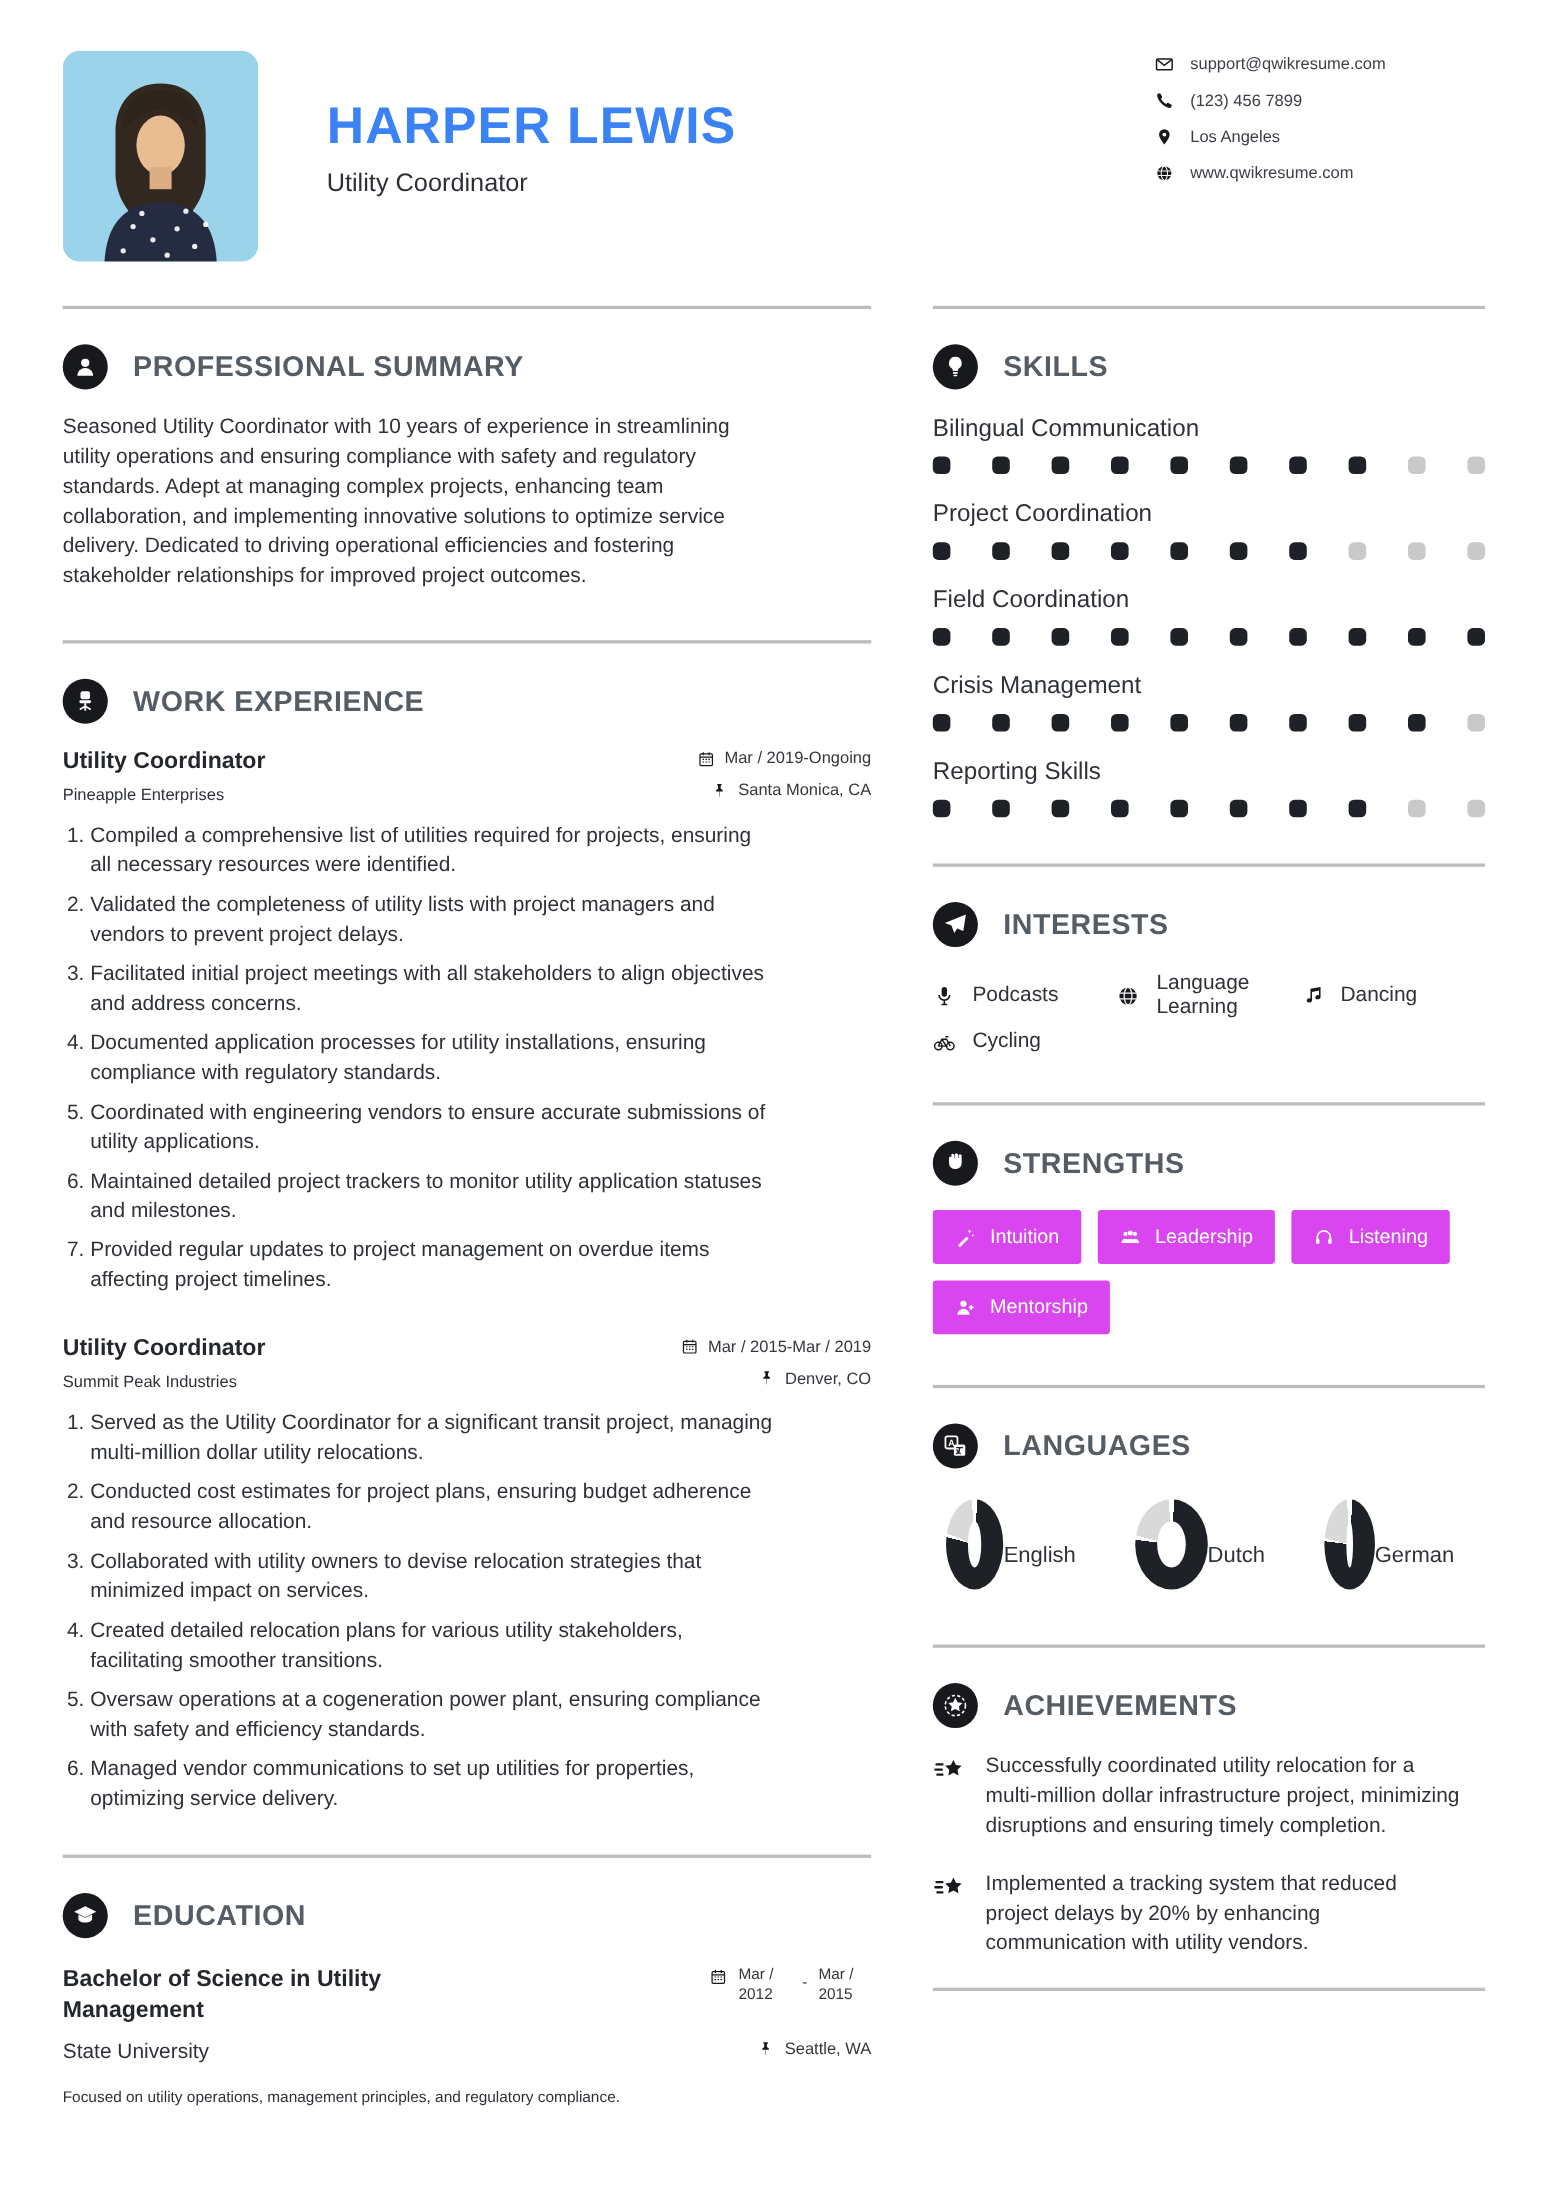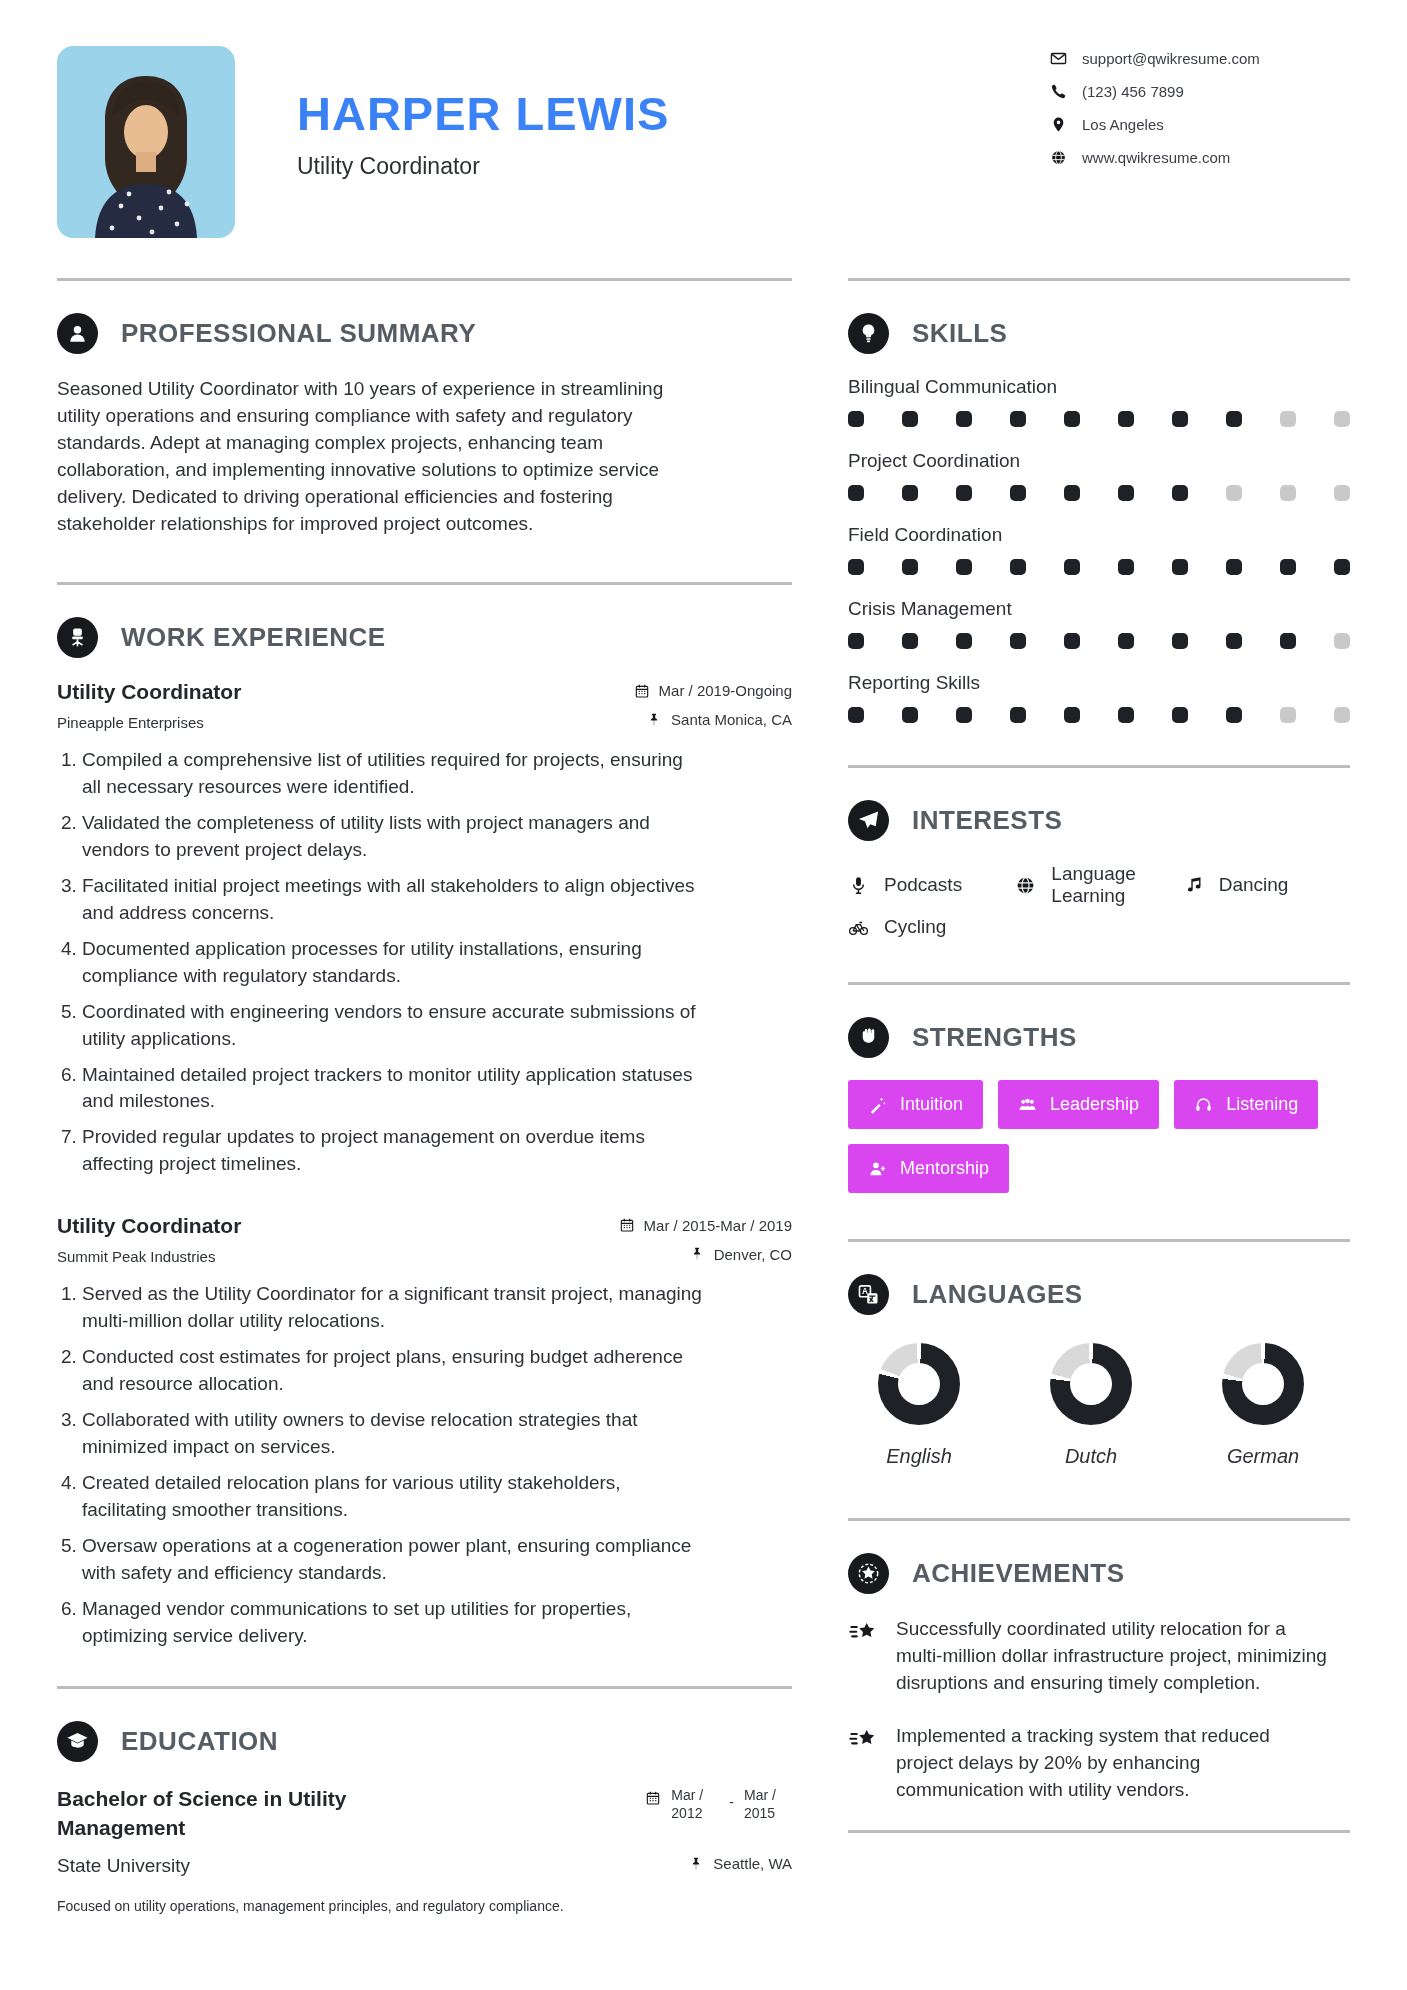--- a/index.html
+++ b/index.html
@@ -50,40 +50,40 @@
   .degree { font-size:21px; font-weight:bold; max-width:340px; line-height:1.4; color:#24272c; }
   .edu-dates { display:flex; gap:10px; font-size:14px; color:#33373c; align-items:flex-start; }
   .edu-dates .icn { width:16px; height:16px; margin-top:4px; color:#17191c; }
   .edu-date { width:48px; line-height:1.3; }
   .edu-sep { margin-top:8px; }
   .school { font-size:19px; margin-top:12px; }
   .edu-desc { font-size:14px; line-height:1.42; margin-top:20px; max-width:645px; }
 
   
   .skill { margin-bottom:23px; }
-  .skill-name { font-size:19px; margin-bottom:13px; }
+  .skill-name { font-size:22px; margin-bottom:13px; }
   .dots { display:flex; justify-content:space-between; }
   .dot { width:16px; height:16px; border-radius:5px; background:#c9c9c9; }
   .dot.filled { background:#1e2126; }
   .sec-block { margin-bottom:42px; }
 
   
   .int-grid { display:grid; grid-template-columns:1fr 1fr 1fr; row-gap:9px; margin-bottom:44px; }
   .int-item { display:flex; align-items:center; gap:15px; font-size:19px; }
   .int-item .icn { width:21px; height:21px; color:#17191c; flex:0 0 auto; }
 
   
   .str-wrap { display:flex; flex-wrap:wrap; gap:15px; margin-bottom:46px; max-width:480px; }
   .badge { display:inline-flex; align-items:center; gap:13px; background:#d946ef; color:#fff;
            font-size:18px; padding:14px 20px; border-radius:3px; }
   .badge .icn { width:19px; height:19px; }
 
   
   .lang-row { display:flex; justify-content:space-between; padding:6px 28px 0 12px; margin-bottom:50px; }
-  .lang { width:118px; display:flex; flex-direction:column; align-items:center;font-style:italic; }
+  .lang { width:118px; display:flex; flex-direction:row; align-items:center; }
   .donut { width:82px; height:82px; border-radius:50%; position:relative; }
   .donut .hole { position:absolute; inset:20px; background:#fff; border-radius:50%; }
   .lang-label { margin-top:20px; font-size:20px; }
 
   
   .ach-item { display:flex; gap:17px; margin-bottom:26px; max-width:480px; }
   .ach-item .icn { width:31px; height:31px; flex:0 0 auto; margin-top:2px; color:#17191c; }
   .ach-text { font-size:19px; line-height:1.42; }
   .end-divider { margin-bottom:0; margin-top:6px; }
 </style>

